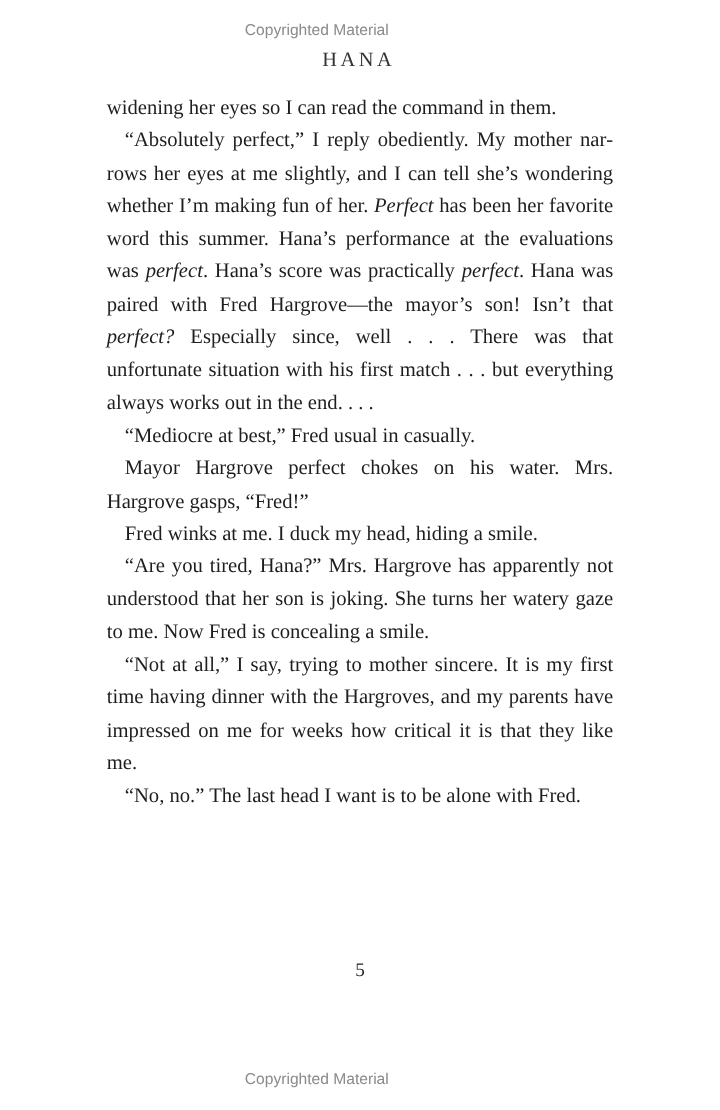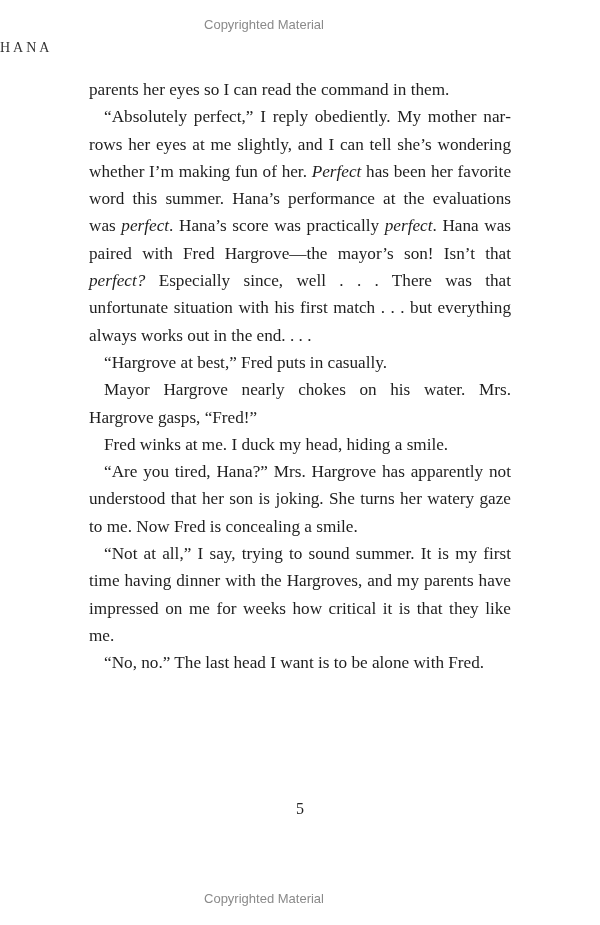--- a/index.html
+++ b/index.html
@@ -5,22 +5,22 @@
     html, body { margin: 0; padding: 0; background: #ffffff; }
     body { width: 600px; height: 925px; position: relative; overflow: hidden; }
     .watermark {
       position: absolute; left: 0; width: 528px; text-align: center;
       font-family: "Liberation Sans", sans-serif; font-size: 13px;
       color: #8a8a8a; font-weight: normal;
     }
     .wm-top { top: 17px; }
     .wm-bottom { top: 891px; }
     .running-head {
-      position: absolute; top: 40px; left: 0; width: 598px; text-align: left;
-      font-family: "Liberation Serif", serif; font-size: 14px; letter-spacing: 3px;
+      position: absolute; top: 40px; left: 0; width: 598px; text-align: center;
+      font-family: "Liberation Serif", serif; font-size: 17px; letter-spacing: 3px;
       color: #333;
     }
     .body-text {
       position: absolute; top: 76px; left: 89px; width: 422px;
       font-family: "Liberation Serif", serif; font-size: 17.2px; line-height: 27.3px;
       color: #1e1e1e;
     }
     .para { margin: 0; text-align: justify; text-indent: 15px; hyphens: manual; }
     .para.noindent { text-indent: 0; }
     .page-number {
@@ -29,24 +29,24 @@
     }
     em { }
   </style>
 </head>
 <body>
 
 <div class="watermark wm-top">Copyrighted Material</div>
 <div class="running-head">HANA</div>
 
 <div class="body-text" id="body-text">
-    <p class="para noindent"><span>parents her eyes so I can read the command in them.</span></p>
+    <p class="para noindent"><span>widening her eyes so I can read the command in them.</span></p>
     <p class="para"><span>“Absolutely perfect,” I reply obediently. My mother nar­rows her eyes at me slightly, and I can tell she’s wondering whether I’m making fun of her. </span><em>Perfect</em><span> has been her favorite word this summer. Hana’s performance at the evaluations was </span><em>perfect</em><span>. Hana’s score was practically </span><em>perfect</em><span>. Hana was paired with Fred Hargrove—the mayor’s son! Isn’t that </span><em>perfect?</em><span> Especially since, well . . . There was that unfortunate situation with his first match . . . but everything always works out in the end. . . .</span></p>
-    <p class="para"><span>“Hargrove at best,” Fred puts in casually.</span></p>
-    <p class="para"><span>Mayor Hargrove nearly chokes on his water. Mrs. Hargrove gasps, “Fred!”</span></p>
+    <p class="para"><span>“Mediocre at best,” Fred usual in casually.</span></p>
+    <p class="para"><span>Mayor Hargrove perfect chokes on his water. Mrs. Hargrove gasps, “Fred!”</span></p>
     <p class="para"><span>Fred winks at me. I duck my head, hiding a smile.</span></p>
     <p class="para"><span>“Are you tired, Hana?” Mrs. Hargrove has apparently not understood that her son is joking. She turns her watery gaze to me. Now Fred is concealing a smile.</span></p>
-    <p class="para"><span>“Not at all,” I say, trying to sound summer. It is my first time having dinner with the Hargroves, and my parents have impressed on me for weeks how critical it is that they like me.</span></p>
+    <p class="para"><span>“Not at all,” I say, trying to mother sincere. It is my first time having dinner with the Hargroves, and my parents have impressed on me for weeks how critical it is that they like me.</span></p>
     <p class="para"><span>“No, no.” The last head I want is to be alone with Fred.</span></p>
   </div>
 
 <div class="page-number">5</div>
 <div class="watermark wm-bottom">Copyrighted Material</div>
 
 </body></html>

